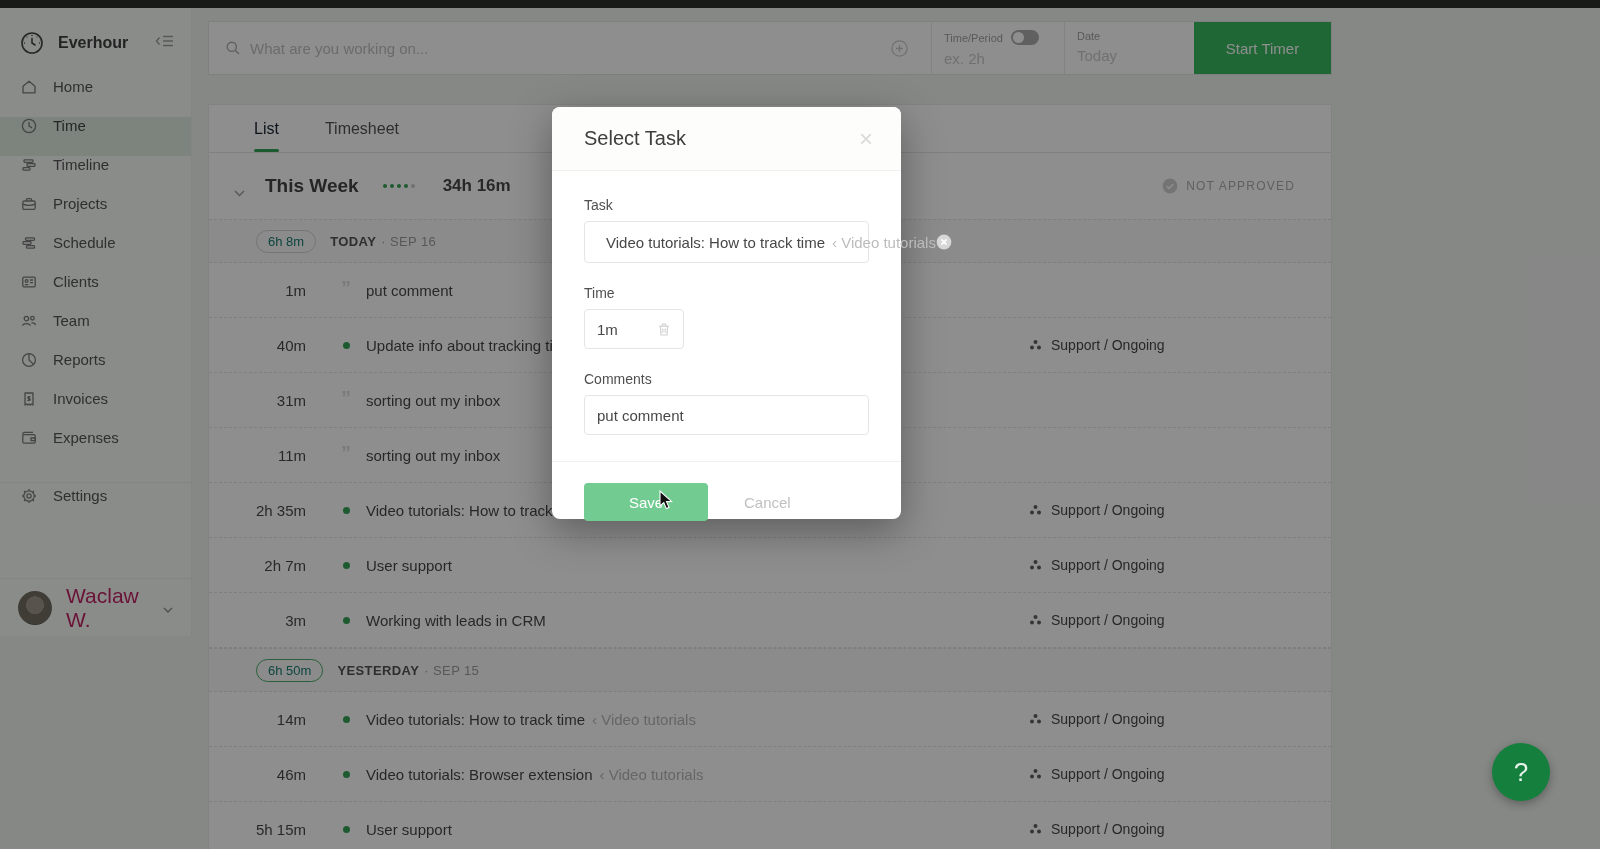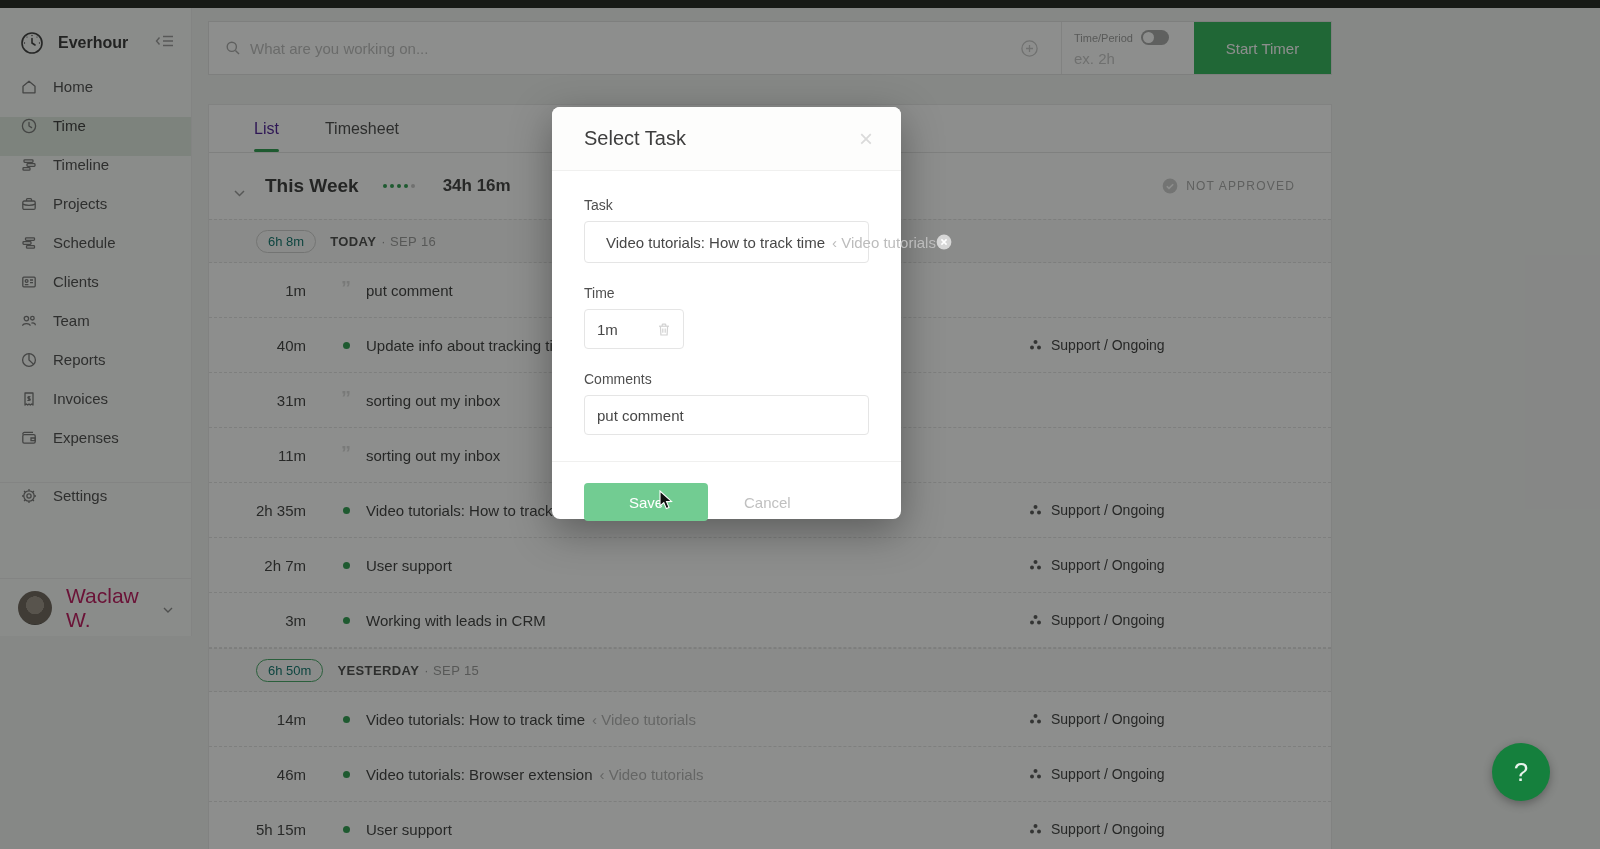--- a/index.html
+++ b/index.html
@@ -39,21 +39,21 @@
   .toggle { width:28px; height:15px; background:#a8a8a8; border-radius:8px; margin-left:8px; position:relative; cursor:pointer; flex:0 0 auto; }
   .toggle .knob { position:absolute; left:2px; top:2px; width:11px; height:11px; border-radius:50%; background:#fff; }
   .cell-value { font-size:15px; color:#c7c7c7; margin-top:5px; }
   .date-cell { width:122px; border-left:1px solid #e9e9e9; padding:8px 12px 0; cursor:pointer; }
   .start-btn { width:137px; background:#31b55c; color:#fff; font-size:15px; display:flex; align-items:center; justify-content:center; cursor:pointer; }
 
   
   .card { position:absolute; left:208px; top:104px; width:1124px; height:745px; background:#fff; border:1px solid #e8e8e8; border-bottom:none; z-index:1; }
   .tabs { height:48px; border-bottom:1px solid #e5e5e5; display:flex; align-items:stretch; padding-left:45px; }
   .tab { font-size:16px; color:#4a4a4a; display:flex; align-items:center; margin-right:46px; cursor:pointer; position:relative; }
-  .tab.active { color:#4c1d95; }
+  .tab.active { color:#0f172a; }
   .tab.active::after { content:''; position:absolute; left:0; right:0; bottom:0; height:3px; background:#2f9e50; border-radius:2px; }
   .week-header { height:66px; display:flex; align-items:center; padding:0 36px 0 25px;gap:7px; }
   .wk-chev { width:11px; height:7px; color:#9a9a9a; cursor:pointer; flex:0 0 auto; }
   .wk-title { font-size:19px; font-weight:bold; color:#3a3a3a; margin-left:13px; }
   .wk-dots { display:flex; gap:3px; margin-left:17px; }
   .wk-dots i { width:4px; height:4px; border-radius:50%; background:#2f9e50; }
   .wk-dots i.off { background:#c8c8c8; }
   .wk-total { font-size:17px; font-weight:bold; color:#3f3f3f; margin-left:21px; }
   .wk-status { margin-left:auto; display:flex; align-items:center; color:#a8a8a8; font-size:12px; letter-spacing:1.2px; }
   .wk-status .chk { width:16px; height:16px; margin-right:8px; }
@@ -266,20 +266,26 @@
   </div>
   <div class="tp-cell">
     <div class="cell-label">
       <span>Time/Period</span>
       <span class="toggle">
           <span class="knob"></span>
         </span>
     </div>
     <div class="cell-value">ex. 2h</div>
   </div>
+  <div class="date-cell">
+    <div class="cell-label">
+        <span>Date</span>
+      </div>
+    <div class="cell-value">Today</div>
+  </div>
   <div class="start-btn">Start Timer</div>
 </div>
 
 <div class="card">
   <div class="tabs">
     <span class="tab active">List</span>
     <span class="tab">Timesheet</span>
   </div>
 
   <div class="week-header">

